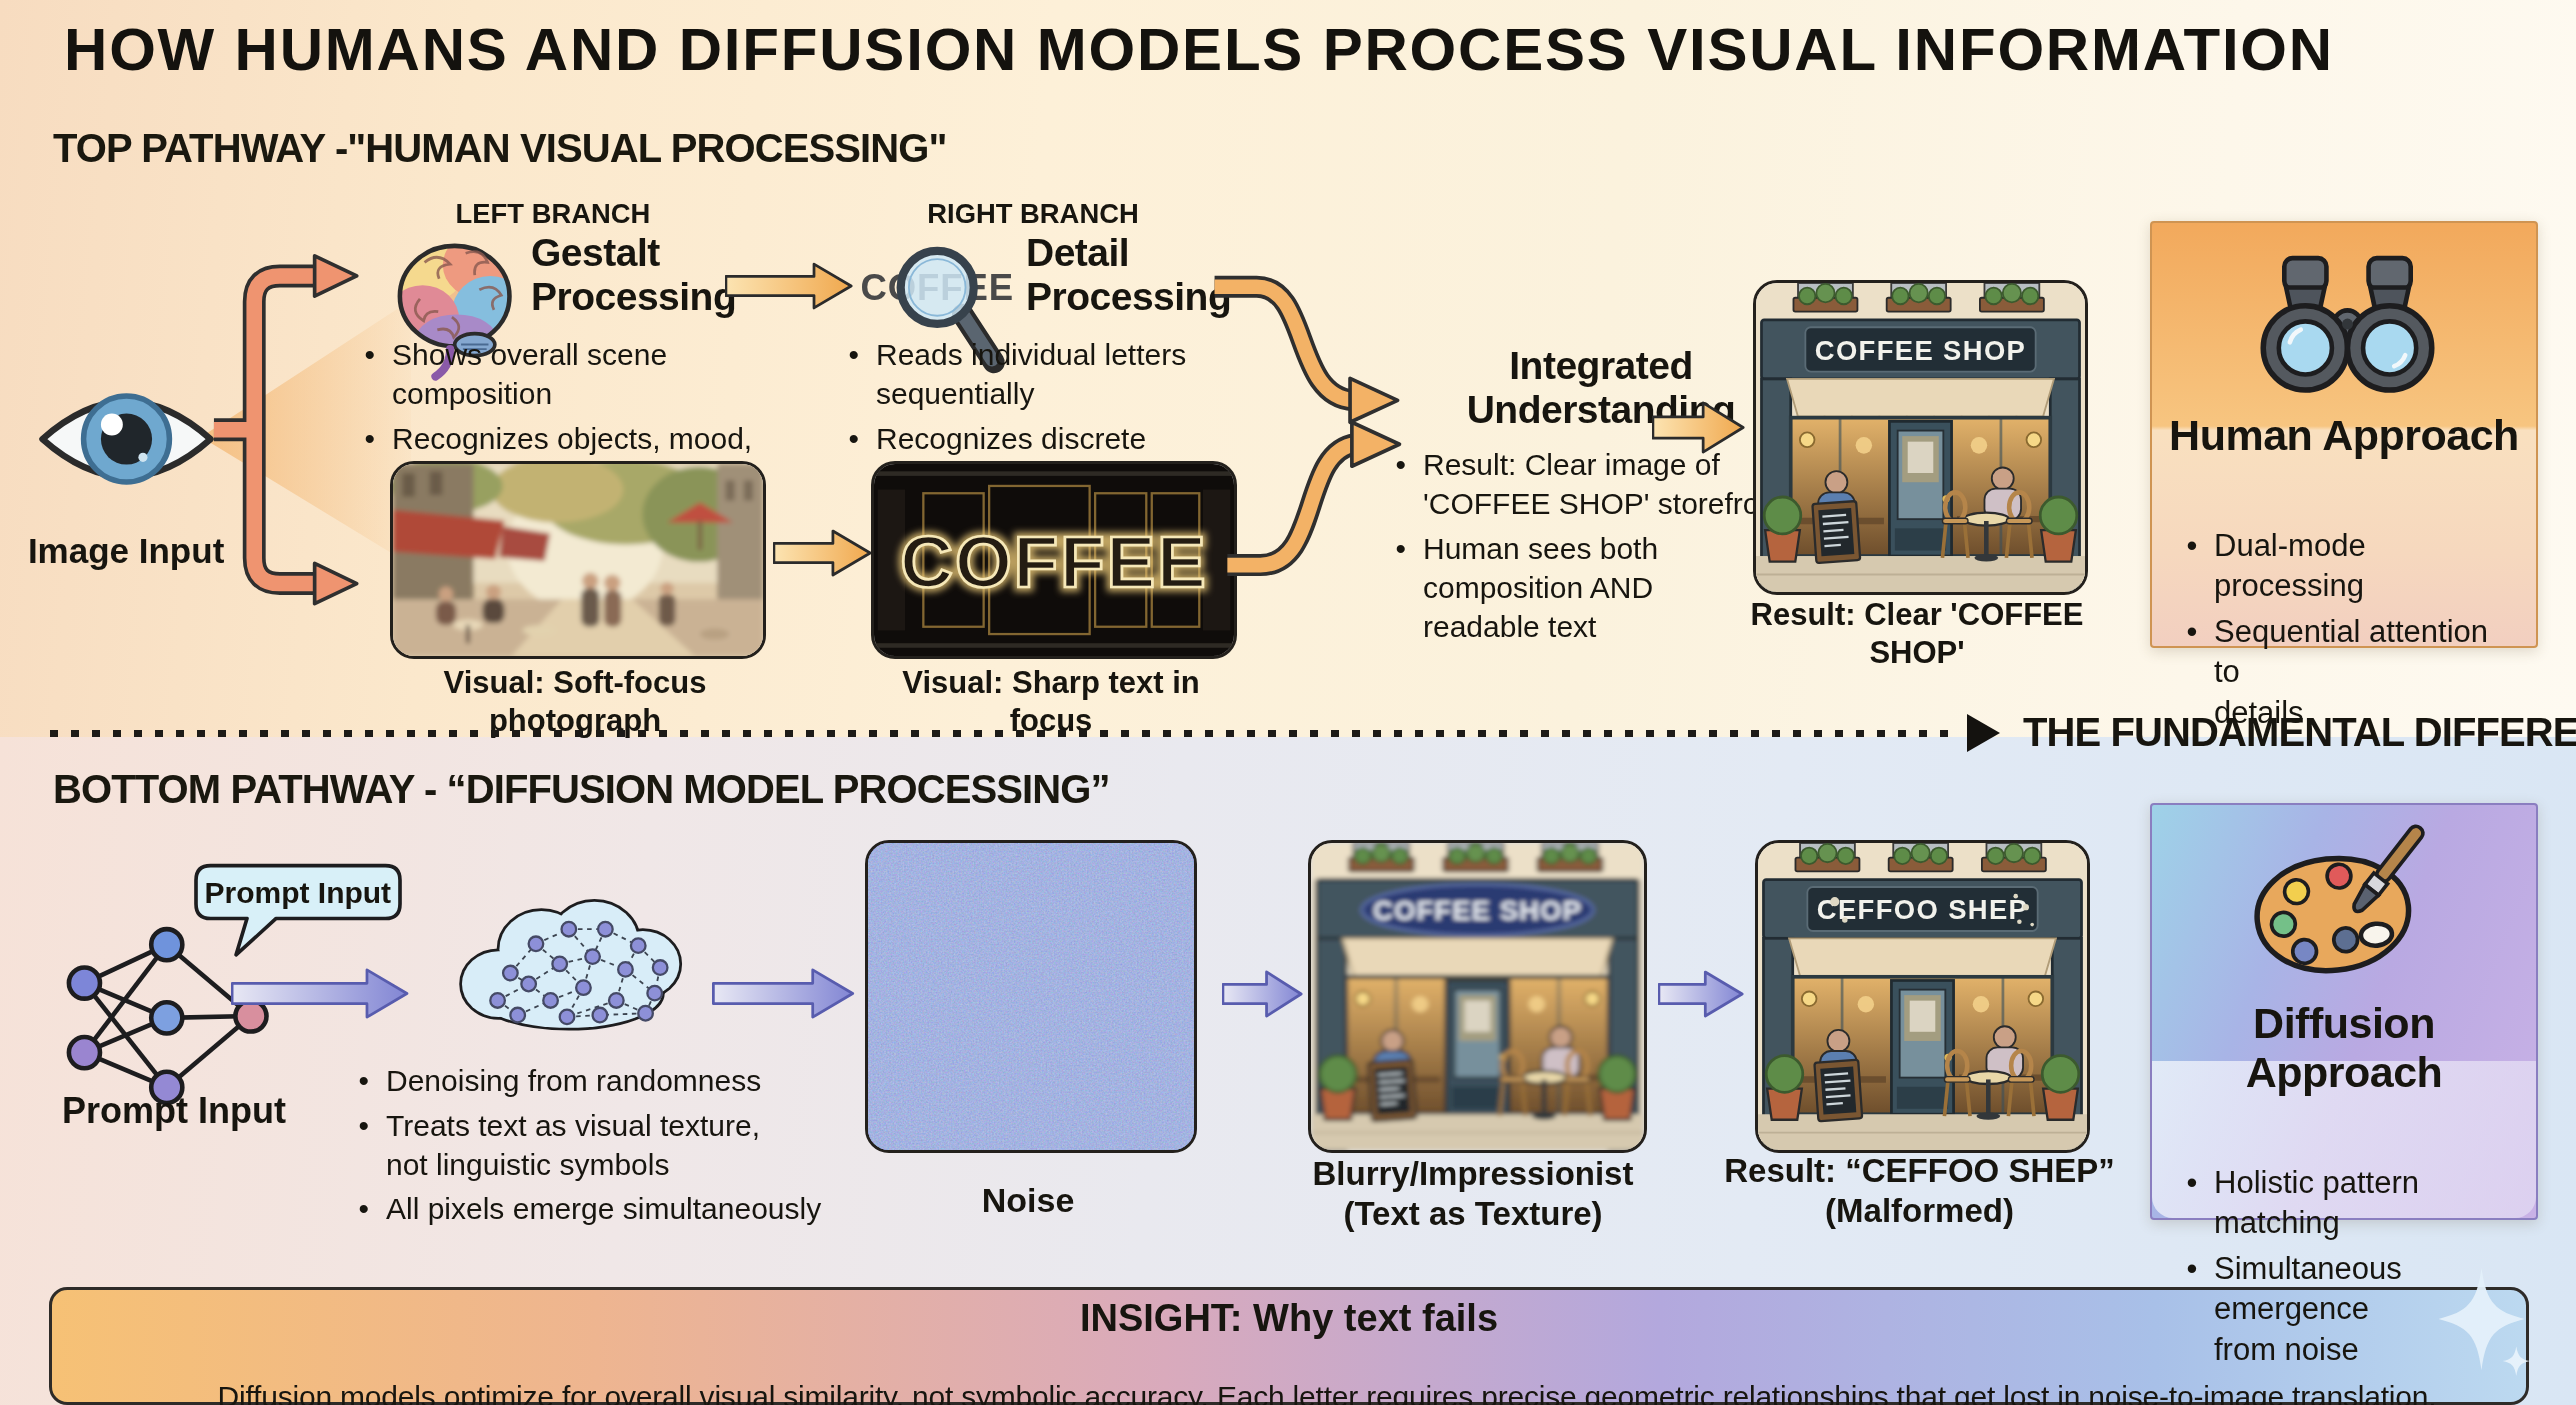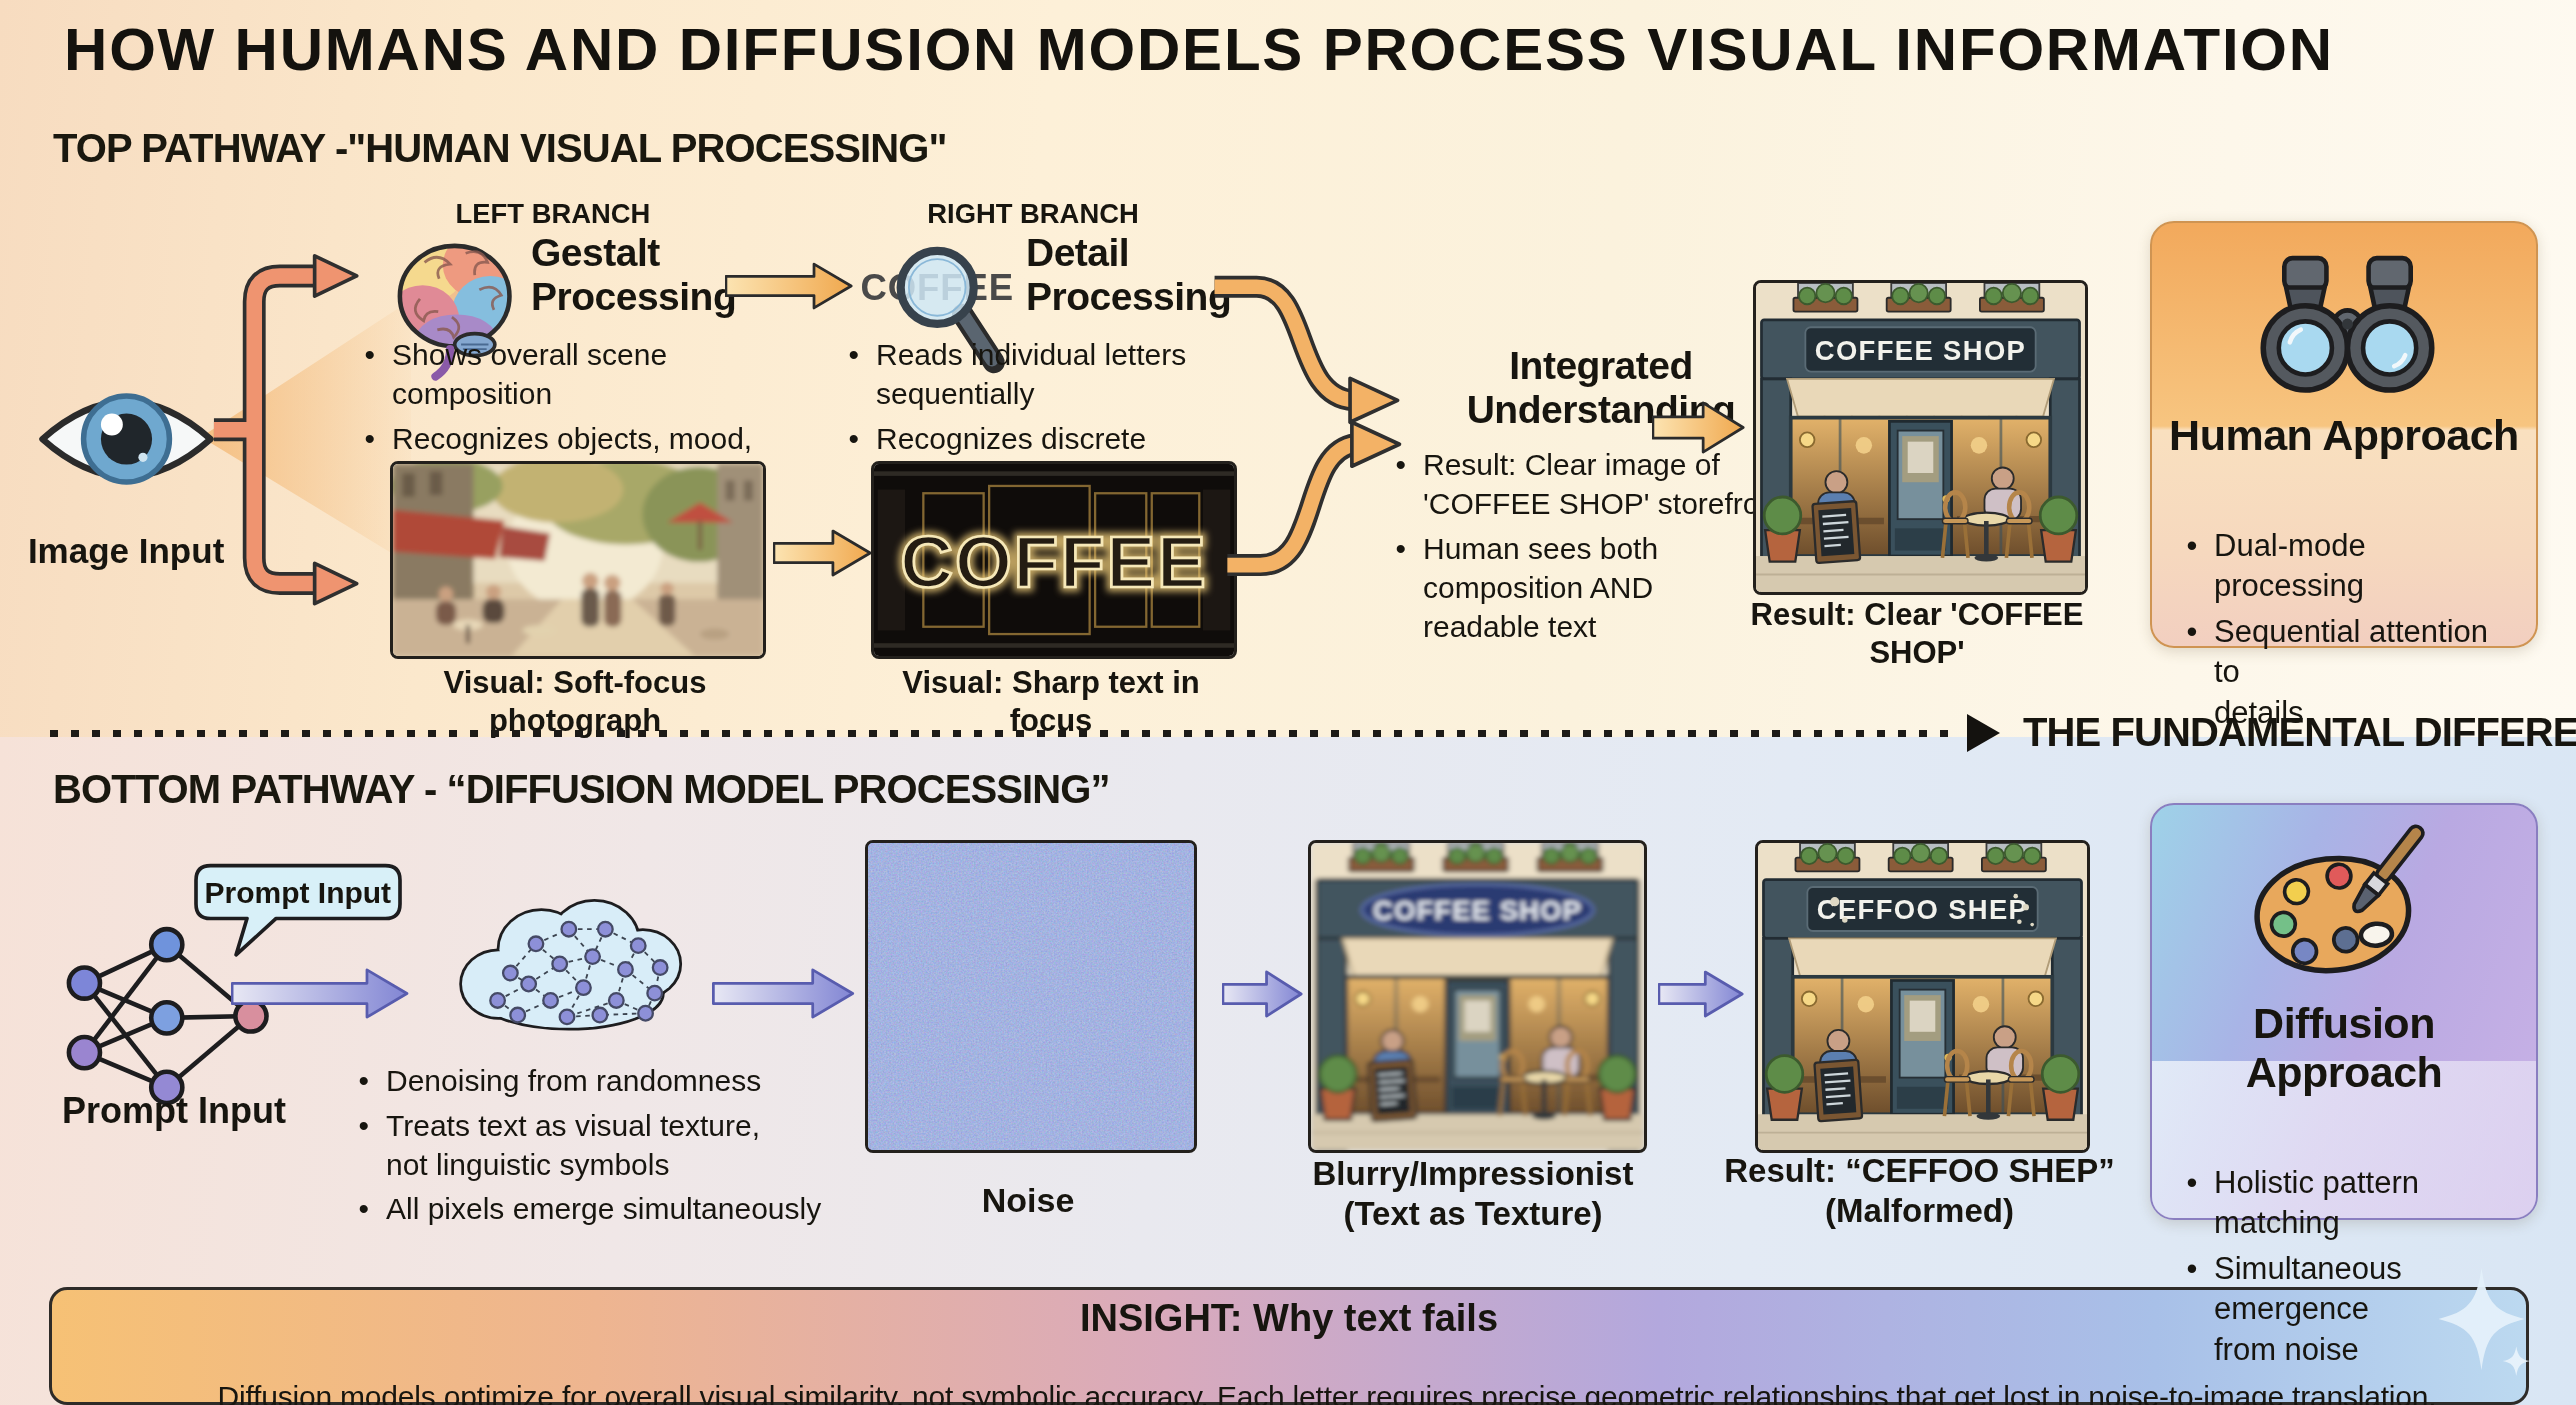--- a/index.html
+++ b/index.html
@@ -11,23 +11,23 @@
     background:linear-gradient(95deg,#f6e2d8 0%,#f0e7e7 25%,#e9e9ef 45%,#e3eaf4 68%,#d9e6f4 100%);}
   .abs{position:absolute;}
   .title{font-size:60px;font-weight:700;letter-spacing:1.8px;white-space:nowrap;color:#14120e;}
   .sec-header{font-size:40px;font-weight:700;letter-spacing:-0.9px;white-space:nowrap;color:#1a180f;}
   .branch-tag{font-size:27.4px;font-weight:600;text-align:center;letter-spacing:0;}
   .branch-title{font-size:39px;font-weight:700;line-height:1.14;letter-spacing:-0.5px;}
   .blist{list-style:none;margin:0;padding:0;font-size:30px;line-height:1.3;}
   .blist li{position:relative;padding-left:33px;margin:0 0 5.5px 0;white-space:pre-line;}
   .blist li::before{content:"•";position:absolute;left:5.5px;top:0;}
   .cap{font-size:31px;font-weight:700;text-align:center;white-space:pre-line;line-height:1.22;}
-  .img-frame{border:3.7px solid #23201c;border-radius:8px;overflow:hidden;background:#ddd;}
+  .img-frame{border:3.7px solid #23201c;border-radius:24px;overflow:hidden;background:#ddd;}
   .int-title{font-size:39px;font-weight:700;text-align:center;line-height:1.12;letter-spacing:-0.5px;}
-  .side-box{border-radius:24px;box-shadow:0 3.7px 12.8px rgba(90,70,40,0.18);}
+  .side-box{border-radius:4px;box-shadow:0 3.7px 12.8px rgba(90,70,40,0.18);}
   .human-box{border:2.7px solid #cf9452;
     background:linear-gradient(180deg,#f2a95c 0%,#f7c580 48%,#f9e0bf 49%,#f6d8be 78%,#f2cfc0 100%);}
   .diff-box{border:2.7px solid #8a7ec0;
     background:linear-gradient(112deg,#9ed2e8 0%,#a8b4e6 32%,#b9a9e2 55%,#c9b2e6 100%);position:relative;}
   .diff-box::after{content:"";position:absolute;left:0;right:0;bottom:0;height:38%;
     background:linear-gradient(112deg,rgba(248,250,253,0.72),rgba(233,228,246,0.6));
     border-radius:0 0 21px 21px;}
   .box-title{font-size:43px;font-weight:700;text-align:center;letter-spacing:-0.5px;position:relative;z-index:2;}
   .box-bullets{font-size:31px;position:relative;z-index:2;}
   .divider-dots{height:7.3px;background:repeating-linear-gradient(90deg,#1d1b17 0 8.2px,transparent 8.2px 21px);}

